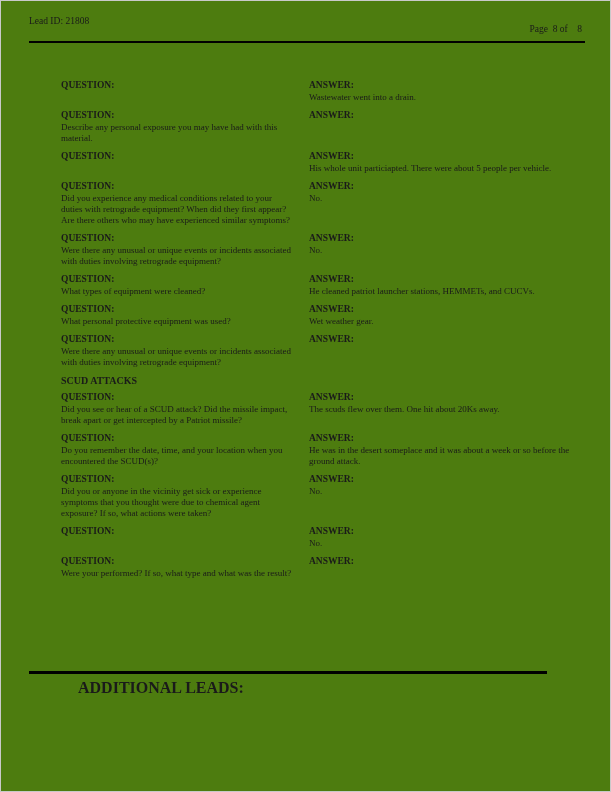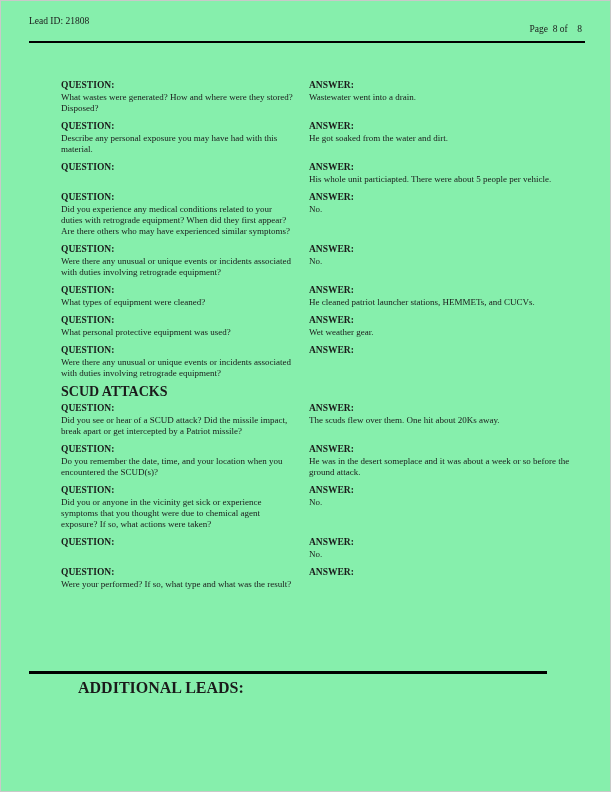--- a/index.html
+++ b/index.html
@@ -5,21 +5,21 @@
   html, body {
     margin: 0;
     padding: 0;
     background: #ffffff;
   }
   .page {
     position: relative;
     width: 611px;
     height: 792px;
     box-sizing: border-box;
-    background: #86efac;
+    background: #4d7c0f;
     border: 1px solid #c9c9c9;
     font-family: "Liberation Serif", "DejaVu Serif", serif;
     color: #1a1a1a;
     overflow: hidden;
   }
   .lead-id {
     position: absolute;
     top: 15px;
     left: 28px;
     font-size: 9.5px;
@@ -56,21 +56,21 @@
     font-size: 9.5px;
     line-height: 12px;
     margin-bottom: 1px;
   }
   .q-text, .a-text {
     font-size: 9px;
     line-height: 11px;
   }
   .section-heading {
     font-weight: bold;
-    font-size: 14px;
+    font-size: 10px;
     line-height: 13px;
     margin: 5px 0 4px 0;
   }
   .footer-rule {
     position: absolute;
     top: 670px;
     left: 28px;
     width: 518px;
     height: 3px;
     background: #000000;
@@ -89,35 +89,33 @@
 
 <div class="page">
   <div class="lead-id">Lead ID: 21808</div>
   <div class="page-num">Page  8 of    8</div>
   <div class="header-rule"></div>
 
   <div class="content" id="content">
       <div class="qa-row">
         <div class="q-col">
           <div class="q-label">QUESTION:</div>
-          <div class="q-text">What wastes were generated? How and where were they stored? Disposed?</div>
         </div>
         <div class="a-col">
           <div class="a-label">ANSWER:</div>
           <div class="a-text">Wastewater went into a drain.</div>
         </div>
       </div>
       <div class="qa-row">
         <div class="q-col">
           <div class="q-label">QUESTION:</div>
           <div class="q-text">Describe any personal exposure you may have had with this material.</div>
         </div>
         <div class="a-col">
           <div class="a-label">ANSWER:</div>
-          <div class="a-text">He got soaked from the water and dirt.</div>
         </div>
       </div>
       <div class="qa-row">
         <div class="q-col">
           <div class="q-label">QUESTION:</div>
         </div>
         <div class="a-col">
           <div class="a-label">ANSWER:</div>
           <div class="a-text">His whole unit particiapted. There were about 5 people per vehicle.</div>
         </div>

